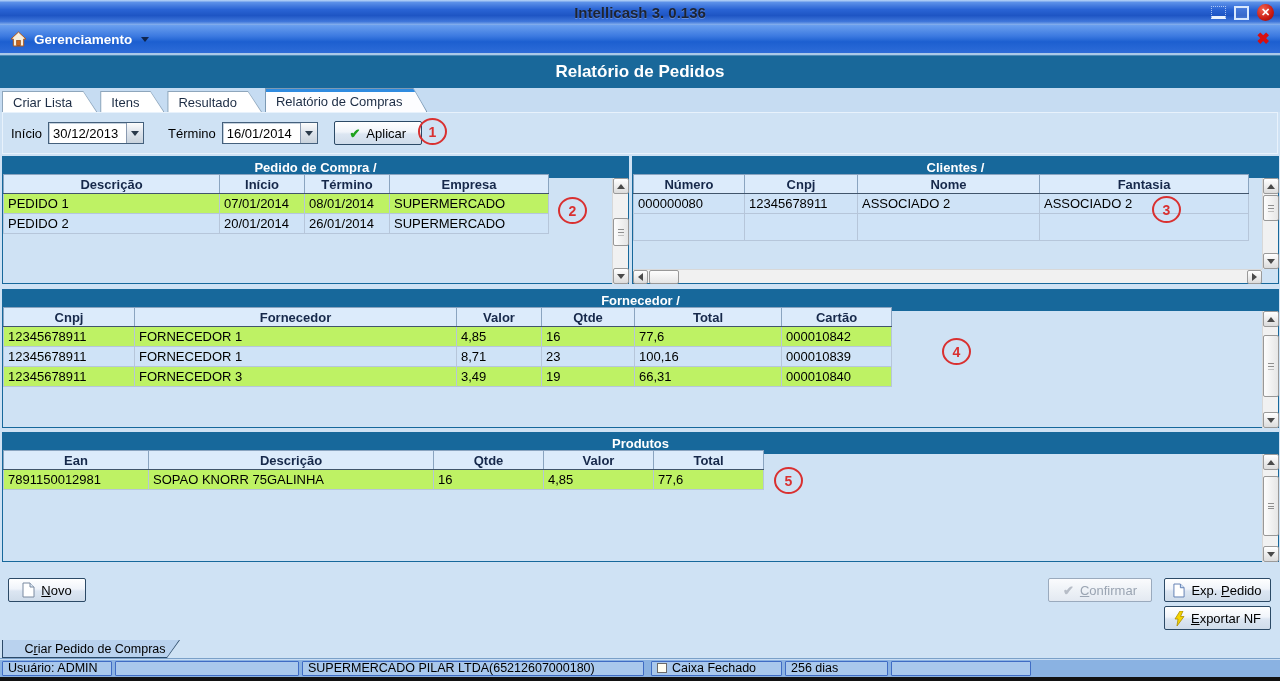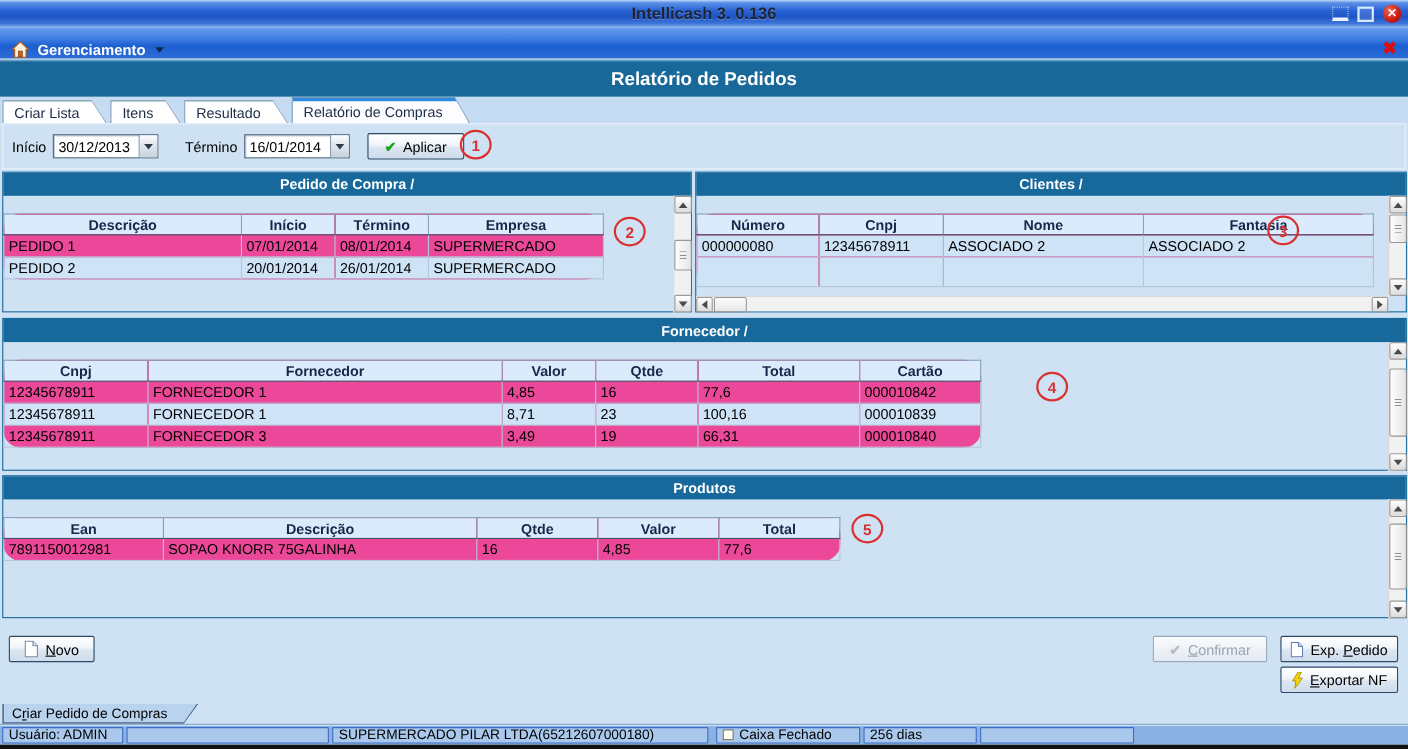--- a/index.html
+++ b/index.html
@@ -15,21 +15,21 @@
   .win-controls { position:absolute; right:6px; top:4px; display:flex; gap:8px; align-items:center; }
   .btn-min { width:15px; height:13px; border:1px dotted rgba(235,244,255,.65); border-bottom:3px solid #eaf2fd; }
   .btn-max { width:15px; height:14px; border:2px solid #d9e8fc; background:rgba(255,255,255,.12); }
   .btn-close { width:17px; height:17px; border-radius:50%;
     background:radial-gradient(circle at 35% 30%, #f2614e, #c81810 62%, #8d0c07);
     color:#fff; font-weight:bold; font-size:11px; line-height:16px; text-align:center; }
 
   
   .menubar { position:absolute; left:0; top:25px; width:1280px; height:28px;
     background:linear-gradient(to bottom,#6ba0ef 0%,#3b79e0 40%,#1c5fd0 60%,#2e6cd8 100%);
-    display:flex; align-items:flex-end; padding:0 10px; }
+    display:flex; align-items:center; padding:0 10px; }
   .menu-item { display:flex; align-items:center; cursor:default; }
   .menu-label { color:#fff; font-weight:bold; font-size:13.5px; margin-left:7px; }
   .menu-caret { width:0; height:0; border:4px solid transparent; border-top:5px solid #10264e; margin-left:9px; margin-top:4px; }
   .menu-close { margin-left:auto; color:#d80f0f; font-weight:bold; font-size:16px; line-height:16px; }
 
   
   .pageband { position:absolute; left:0; top:53px; width:1280px; height:35px; background:#19689a;
     border-top:2px solid #abc9e8; box-shadow:inset 0 1px 0 #4d8cb6;
     display:flex; align-items:center; justify-content:center; }
   .page-title { color:#fff; font-weight:bold; font-size:17px; }
@@ -67,22 +67,22 @@
   .btn.disabled .check { color:#b7bdc7; }
 
   
   .annot { position:absolute; width:29px; height:27px; border:2.5px solid #d93030; border-radius:50%;
     color:#d93030; font-weight:bold; font-size:14px; display:flex; align-items:center; justify-content:center; z-index:6; }
 
   
   .panel { position:absolute; border:1px solid #17689b; background:#cfe2f4; }
   .panel-header { height:21px; background:#17689b; color:#fff; font-weight:bold; font-size:13px;
     display:flex; align-items:center; justify-content:center; }
-  .grid { position:absolute; left:0; top:37px; border-collapse:collapse; table-layout:fixed;
-    background:#ec4899; font-size:13px;border-radius:16px; }
+  .grid { position:absolute; left:0; top:17px; border-collapse:collapse; table-layout:fixed;
+    background:#bef264; font-size:13px; }
   .grid th { background:#dcebfb; font-weight:bold; color:#16284a; height:19px; padding:0 2px;
     border:1px solid #8aa4c0; border-bottom:1px solid #41556b; text-align:center; overflow:hidden; white-space:nowrap; }
   .grid td { border:1px solid #b6c6da; height:20px; padding:0 4px; color:#000; white-space:nowrap; overflow:hidden; }
   .grid tr.alt td { background:#cfe3f7; }
   .grid td.num { text-align:left; }
   .grid td.sel { background:#2e90e8; color:#fff; outline:1px dotted #202020; outline-offset:-2px; }
   .grid tr.filler td { background:#cfe3f7; height:27px; }
 
   
   .vscroll { position:absolute; width:16px; background:#f1f1f1; border-left:1px solid #d8d8d8; }
@@ -98,21 +98,21 @@
   .sb-thumb { position:absolute; background:linear-gradient(to right,#fdfdfd,#e6e6e6); border:1px solid #989898; border-radius:2px; }
   .vscroll .sb-thumb { left:0; width:16px; }
   .hscroll .sb-thumb { top:0; height:14px; background:linear-gradient(to bottom,#fdfdfd,#e6e6e6); }
   .vscroll .sb-thumb::after { content:""; position:absolute; left:4px; right:4px; top:50%; height:7px; transform:translateY(-50%);
     background:repeating-linear-gradient(to bottom,#8f8f8f 0 1px,transparent 1px 3px); }
 
   
   .bottomtabstrip { position:absolute; left:0; top:640px; width:1280px; height:19px; background:#cfe2f4;
     border-bottom:1px solid #7aa0c8; }
   .bottom-tab { position:absolute; left:2px; top:0; height:18px; width:178px; background:#2c4a68;
-    clip-path:polygon(0 0, 100% 0, calc(100% - 13px) 100%, 0 100%); padding:0 1px 1px 1px; }
+    clip-path:polygon(0 0, 100% 0, calc(100% - 13px) 100%, 0 100%); padding:0 1px 1px 1px;text-align:center; }
   .bottom-tab-inner { height:100%; background:#b9d2ee; clip-path:polygon(0 0, 100% 0, calc(100% - 12px) 100%, 0 100%);
     font-size:12.5px; color:#000; padding:2px 0 0 8px; white-space:nowrap; }
   .bottom-tab-inner .accel { text-decoration:underline; }
   .statusbar { position:absolute; left:0; top:659px; width:1280px; height:18px; background:#8ab2e2;
     border-top:1px solid #c9ddf3; display:flex; align-items:center; gap:3px; padding:0 2px; }
   .status-panel { height:15px; background:#a9c8ec; border:1px solid #3f6cc4; border-radius:1px;
     font-size:12.5px; color:#000; padding:0 5px; line-height:13px; white-space:nowrap; overflow:hidden; }
   .cfcheck { display:inline-block; width:10px; height:10px; background:#fffef2; border:1px solid #6a6a6a;
     margin-right:5px; vertical-align:-1px; }
   .bottomstrip { position:absolute; left:0; top:677px; width:1280px; height:4px; background:#121212; }

